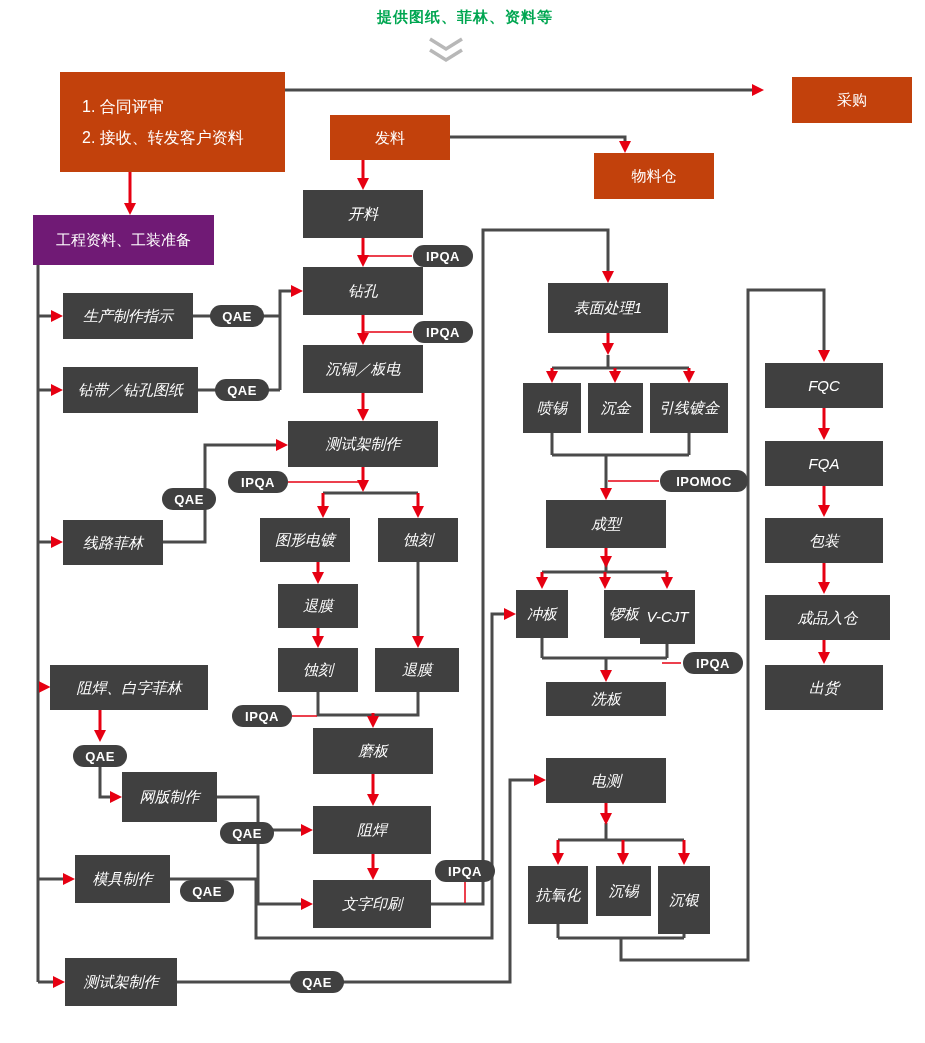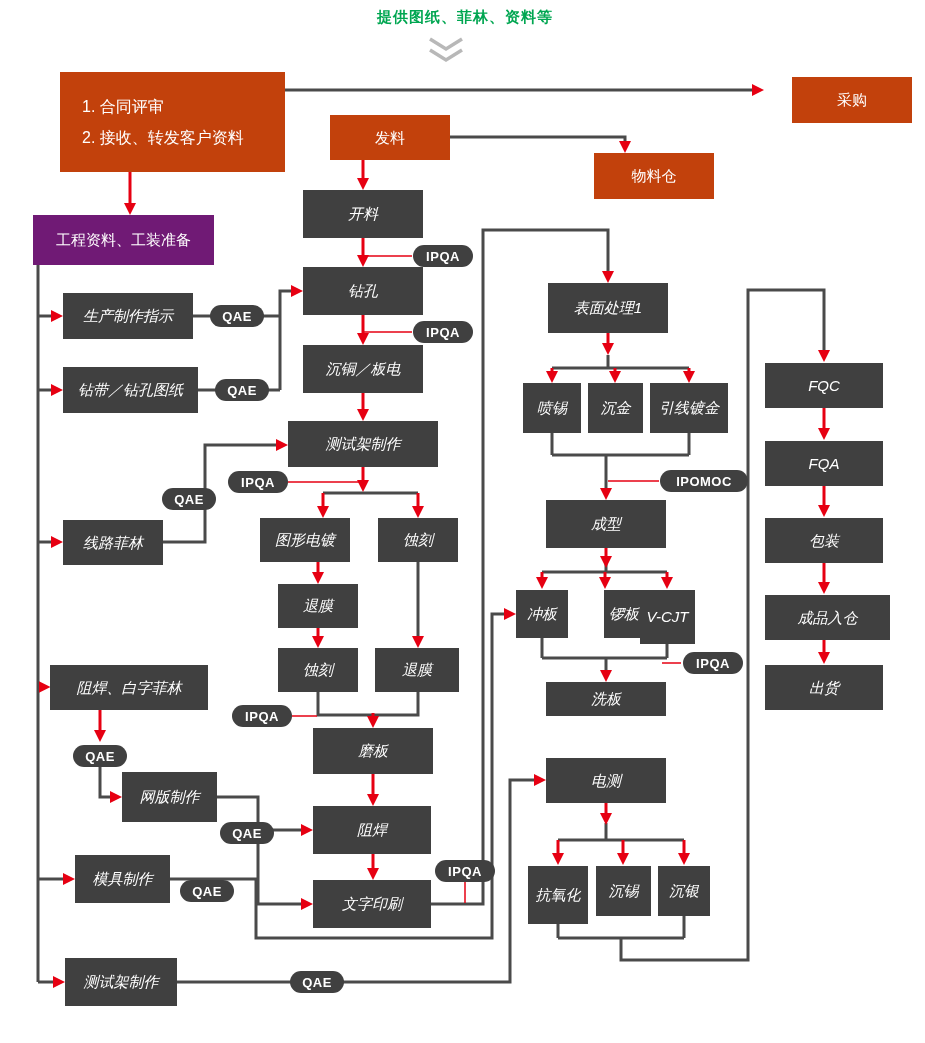--- a/index.html
+++ b/index.html
@@ -155,21 +155,21 @@
   <div class="node dark" style="left:588px;top:383px;width:55px;height:50px">沉金</div>
   <div class="node dark" style="left:650px;top:383px;width:78px;height:50px">引线镀金</div>
   <div class="node dark" style="left:546px;top:500px;width:120px;height:48px">成型</div>
   <div class="node dark" style="left:516px;top:590px;width:52px;height:48px">冲板</div>
   <div class="node dark" style="left:604px;top:590px;width:40px;height:48px">锣板</div>
   <div class="node dark" style="left:640px;top:590px;width:55px;height:54px">V-CJT</div>
   <div class="node dark" style="left:546px;top:682px;width:120px;height:34px">洗板</div>
   <div class="node dark" style="left:546px;top:758px;width:120px;height:45px">电测</div>
   <div class="node dark" style="left:528px;top:866px;width:60px;height:58px">抗氧化</div>
   <div class="node dark" style="left:596px;top:866px;width:55px;height:50px">沉锡</div>
-  <div class="node dark" style="left:658px;top:866px;width:52px;height:50px">沉银</div>
+  <div class="node dark" style="left:658px;top:866px;width:52px;height:68px">沉银</div>
   <div class="node dark" style="left:765px;top:363px;width:118px;height:45px">FQC</div>
   <div class="node dark" style="left:765px;top:441px;width:118px;height:45px">FQA</div>
   <div class="node dark" style="left:765px;top:518px;width:118px;height:45px">包装</div>
   <div class="node dark" style="left:765px;top:595px;width:125px;height:45px">成品入仓</div>
   <div class="node dark" style="left:765px;top:665px;width:118px;height:45px">出货</div>
 
   <div class="badge" style="left:210px;top:305px;width:54px;height:22px">QAE</div>
   <div class="badge" style="left:413px;top:245px;width:60px;height:22px">IPQA</div>
   <div class="badge" style="left:413px;top:321px;width:60px;height:22px">IPQA</div>
   <div class="badge" style="left:215px;top:379px;width:54px;height:22px">QAE</div>

